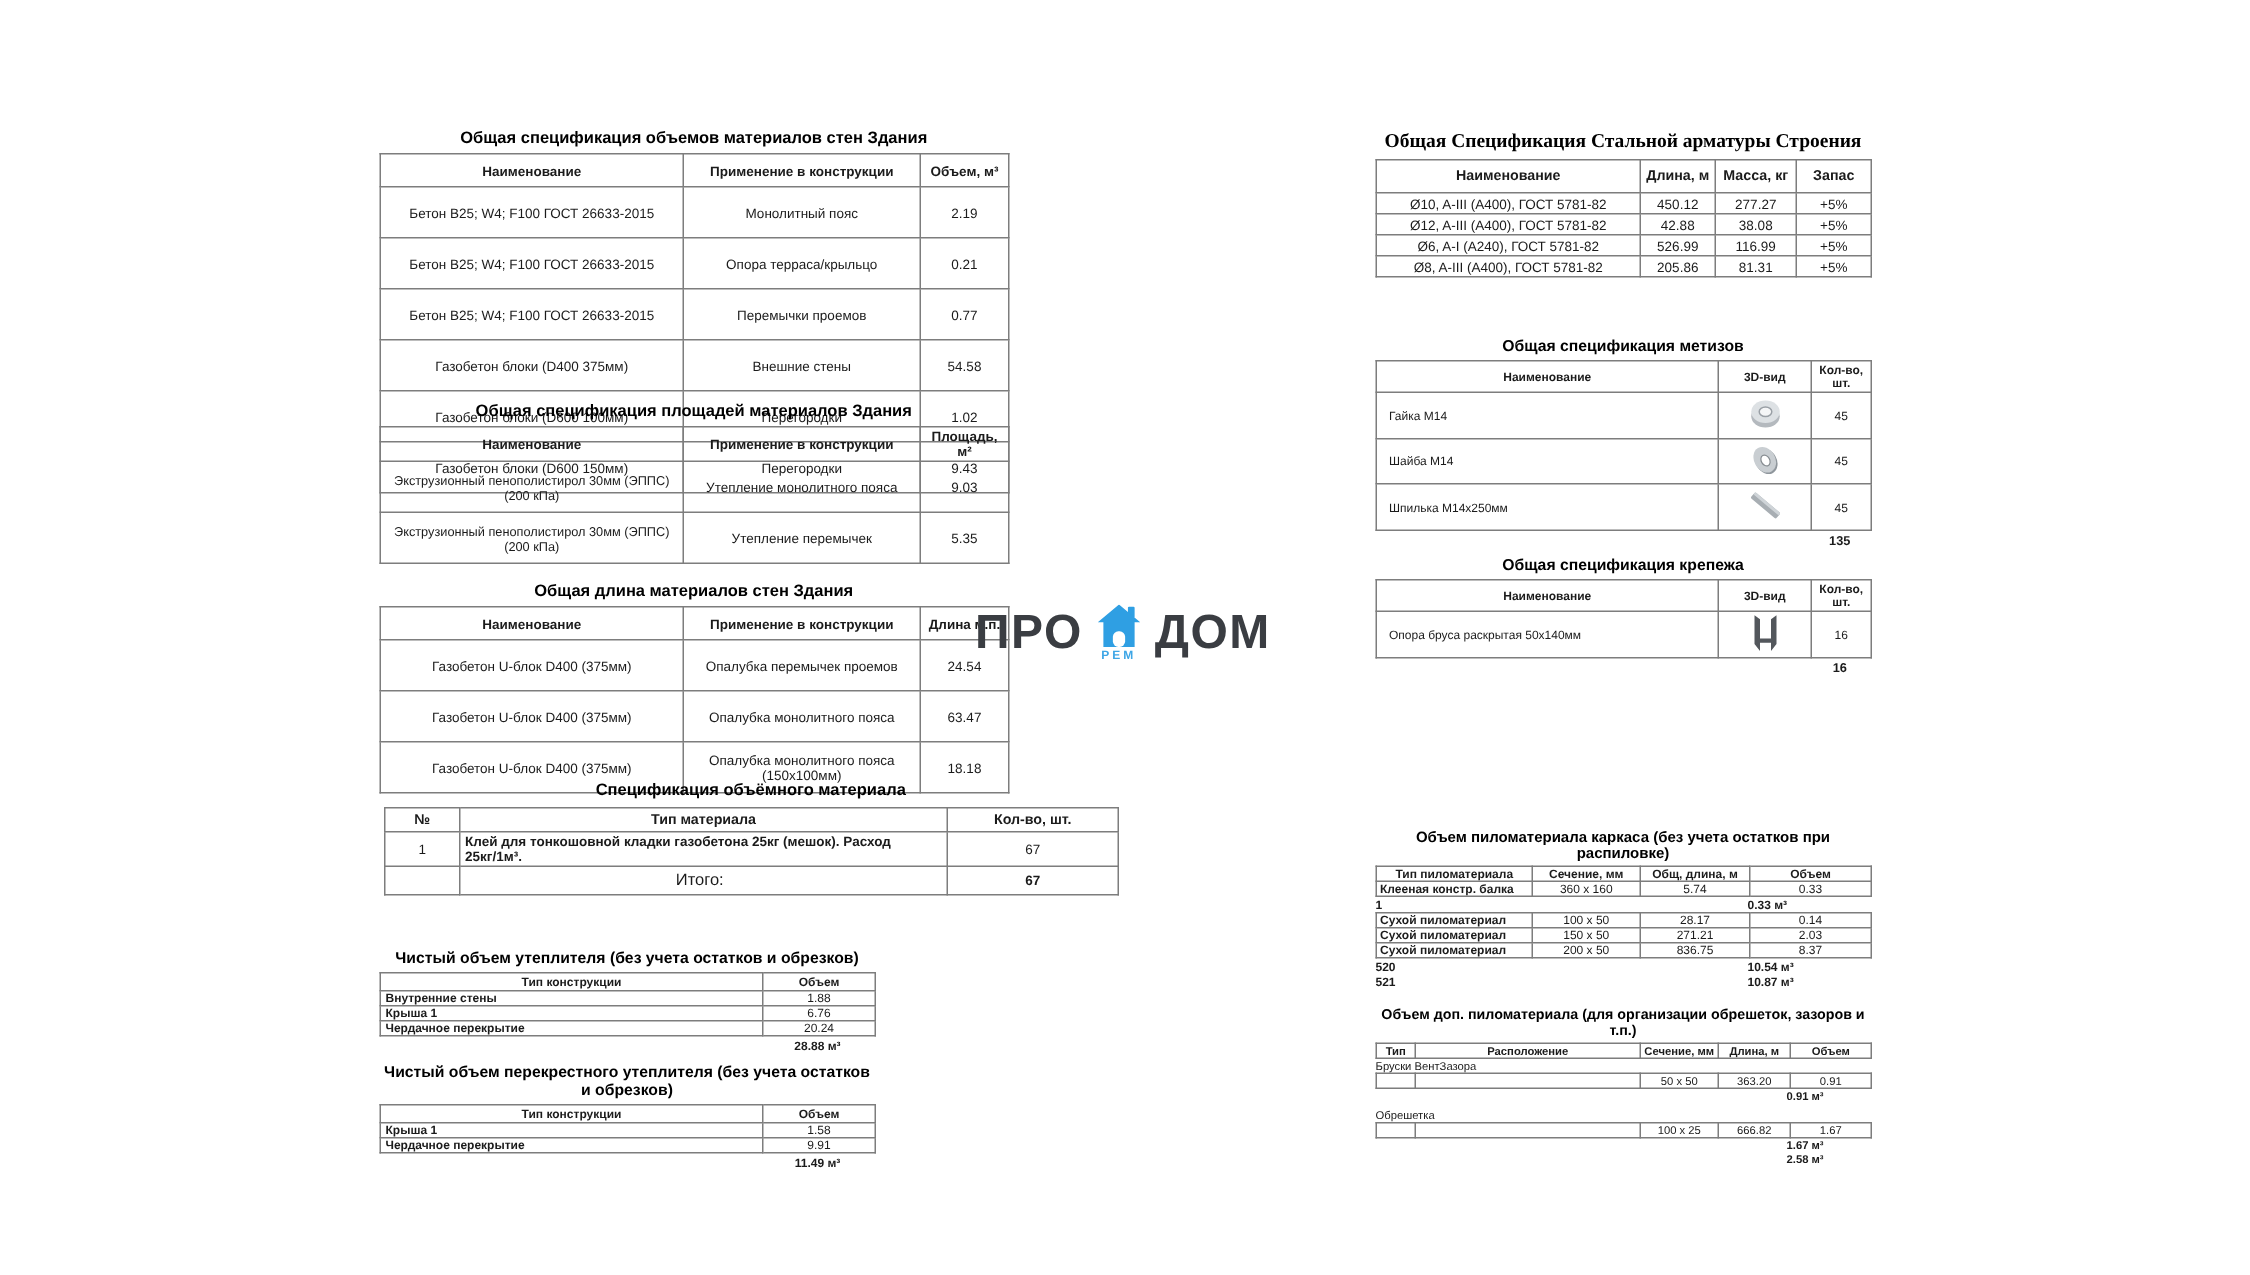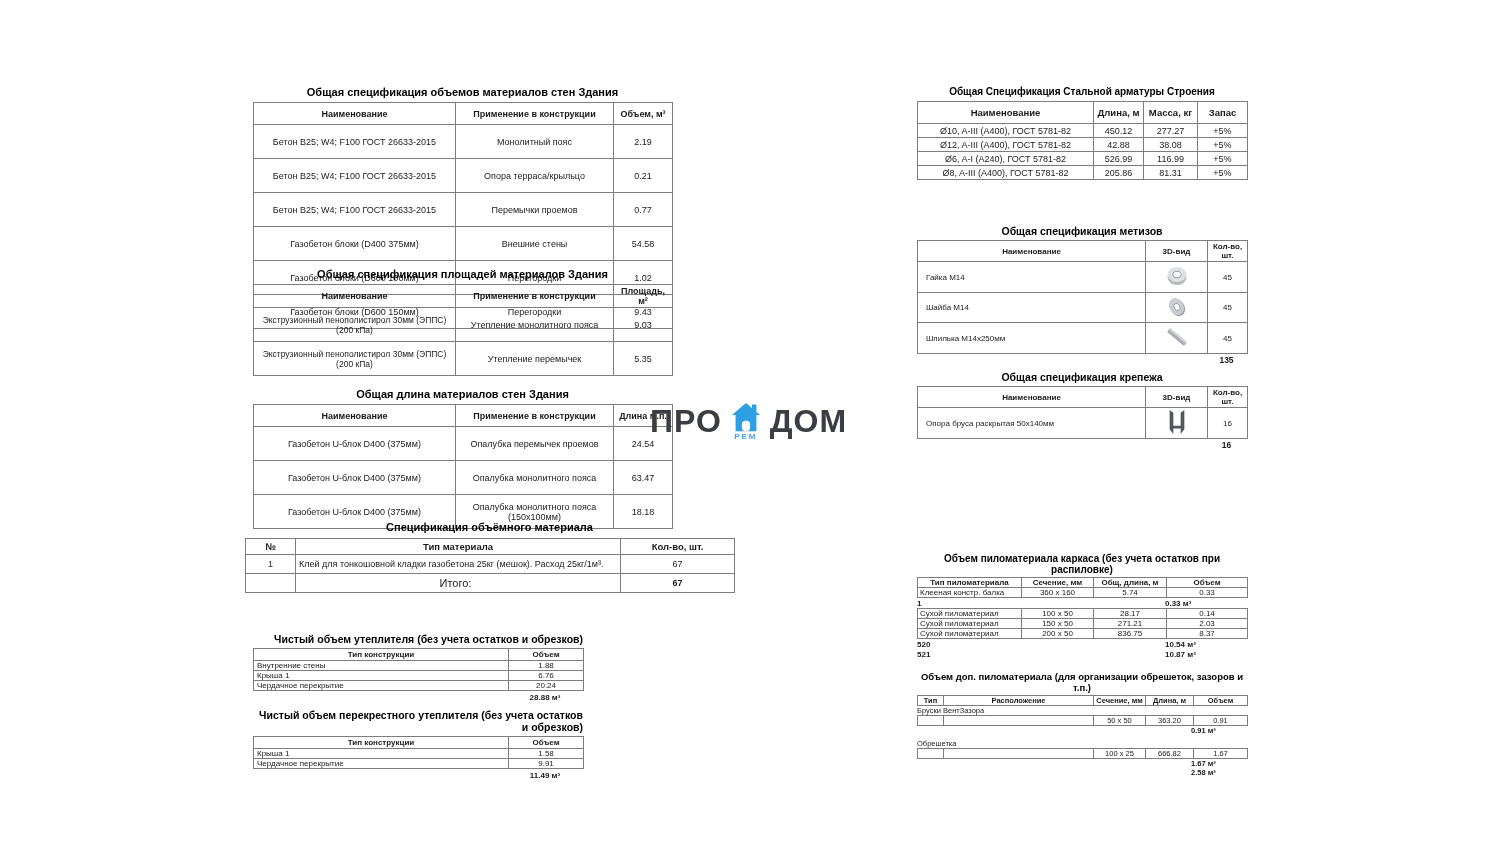--- a/index.html
+++ b/index.html
@@ -5,41 +5,41 @@
   * { box-sizing: border-box; margin:0; padding:0; }
   html,body { width:1500px; height:850px; background:#ffffff;
     font-family:"Liberation Sans", sans-serif; color:#1b1b1b; }
   body { position:relative; overflow:hidden; }
   .grp { position:absolute; }
   .ttl { font-weight:bold; text-align:center; color:#000; }
   table { border-collapse:collapse; table-layout:fixed; width:100%; }
   th,td { border:1px solid #7d7d7d; text-align:center; vertical-align:middle;
     padding:1px 3px; overflow:hidden; }
   th { font-weight:bold; }
-  .l { text-align:left; }
+  .l { text-align:left;font-weight:bold; }
   
   .tBig .ttl { font-size:11px; margin-bottom:4px; }
   .tBig th { font-size:9px; height:22px; line-height:10px; }
   .tBig td { font-size:9px; height:34px; line-height:10px; }
   .tB td.name { font-size:8.5px; }
   
   .tD .ttl { font-size:11px; margin-bottom:5px; }
   .tD th { font-size:9.5px; height:16px; }
   .tD td { font-size:9px; height:19px; }
   .tD .itogo { text-align:center; font-size:11px; padding-right:8px; height:17px; }
   .tD .bold { font-weight:bold; }
   
-  .tSm .ttl { font-size:10.5px; margin-bottom:3px;text-align:right; }
+  .tSm .ttl { font-size:10.5px; margin-bottom:3px; }
   .tSm th { font-size:8px; height:11px; }
   .tSm td { font-size:8px; height:10px; padding:0 3px; }
   .tSm .totline { display:flex; font-weight:bold; font-size:8px; height:12px;
     align-items:center; }
   .tSm .totline span { margin-left:auto; width:76px; text-align:center; }
   
-  .tG .ttl { font-size:10px; margin-bottom:4px; }
+  .tG .ttl { font-size:13px; margin-bottom:4px;font-family:Liberation Serif, serif; }
   .tG th { font-size:9.5px; height:22px; line-height:10px; }
   .tG td { font-size:9px; height:14px; }
   
   .tHI .ttl { font-size:10.5px; margin-bottom:3px; }
   .tHI th { font-size:8px; height:18px; line-height:9px; }
   .tHI td { font-size:8px; }
   .tHI td.name { text-align:left; padding-left:8px; }
   .tHI .totline { display:flex; font-weight:bold; font-size:8.5px; height:11px;
     align-items:center; }
   .tHI .totline span { margin-left:auto; width:41px; text-align:center; }
@@ -172,21 +172,21 @@
         </tr>
     <tr style="height:24px">
           <td>Газобетон U-блок D400 (375мм)</td>
           <td>Опалубка монолитного пояса (150x100мм)</td>
           <td>18.18</td>
         </tr>
   </tbody>
     </table>
 </div>
 
-<div class="grp tD" style="left:245px; top:521px; width:489px;">
+<div class="grp tD" style="left:256px; top:521px; width:489px;">
   <div class="ttl">Спецификация объёмного материала</div>
   <table>
     <colgroup>
         <col style="width:50px">
         <col style="width:325px">
         <col style="width:114px">
       </colgroup>
     <tbody>
         <tr>
       <th>№</th>

